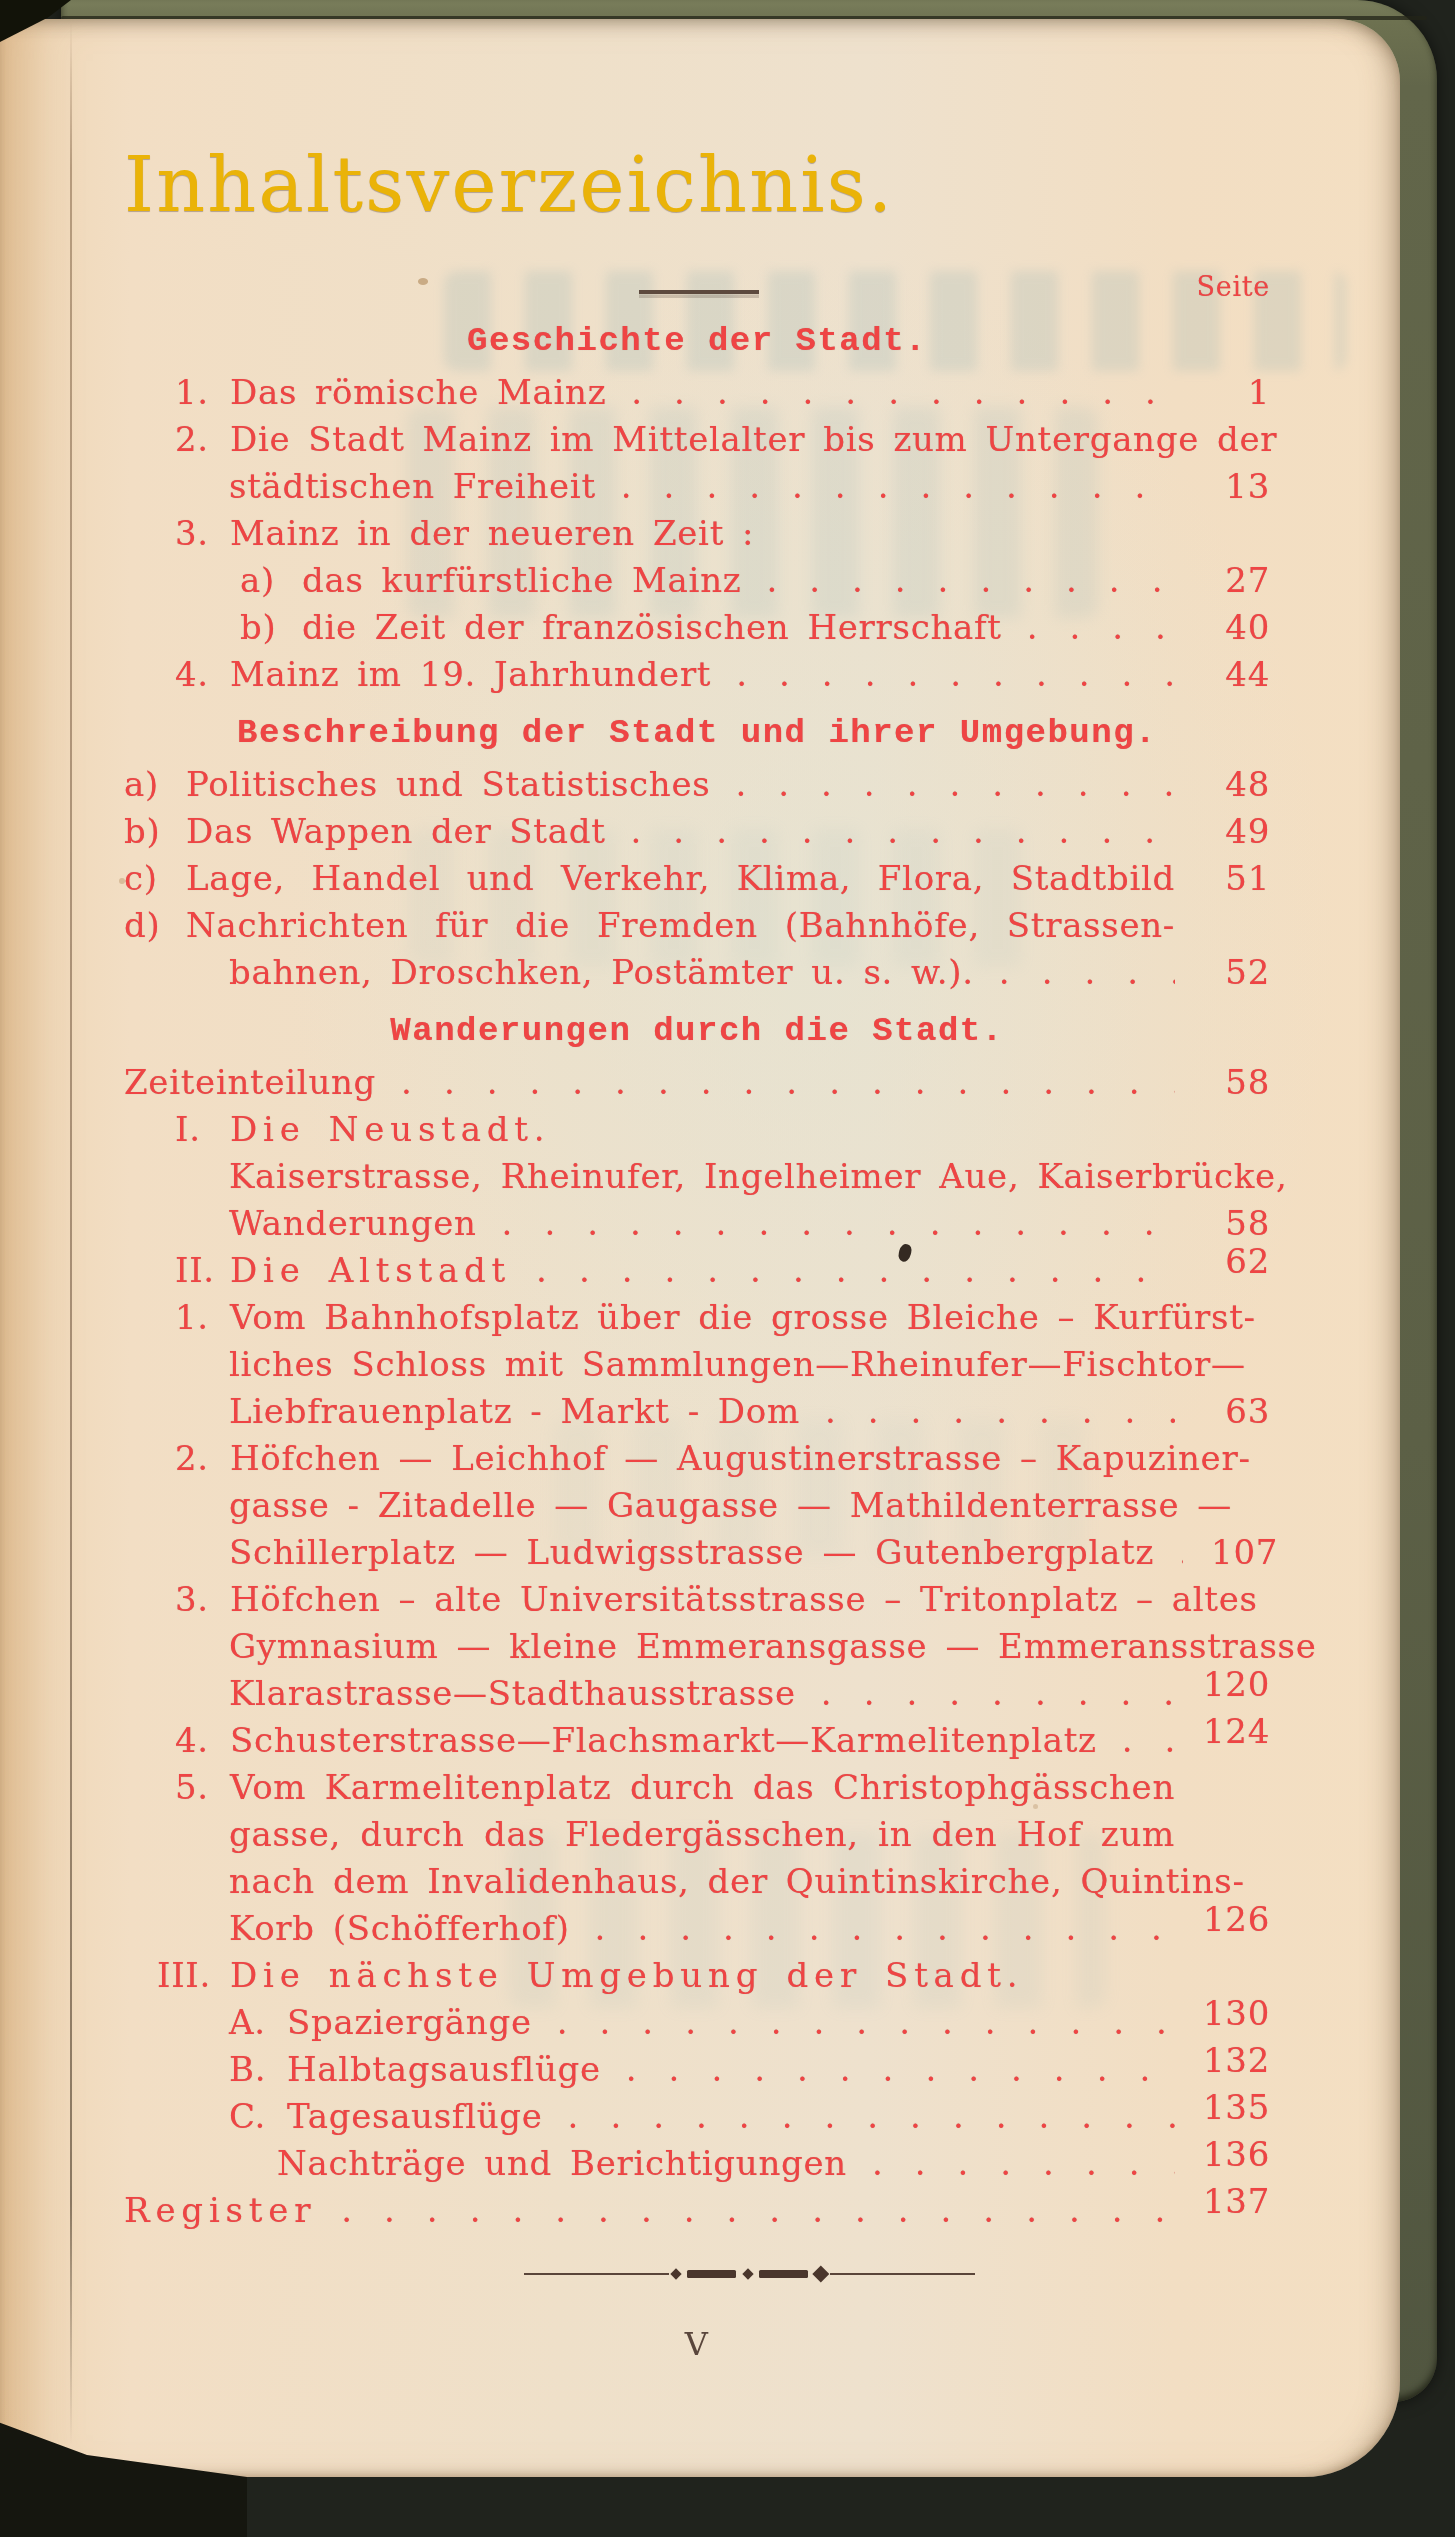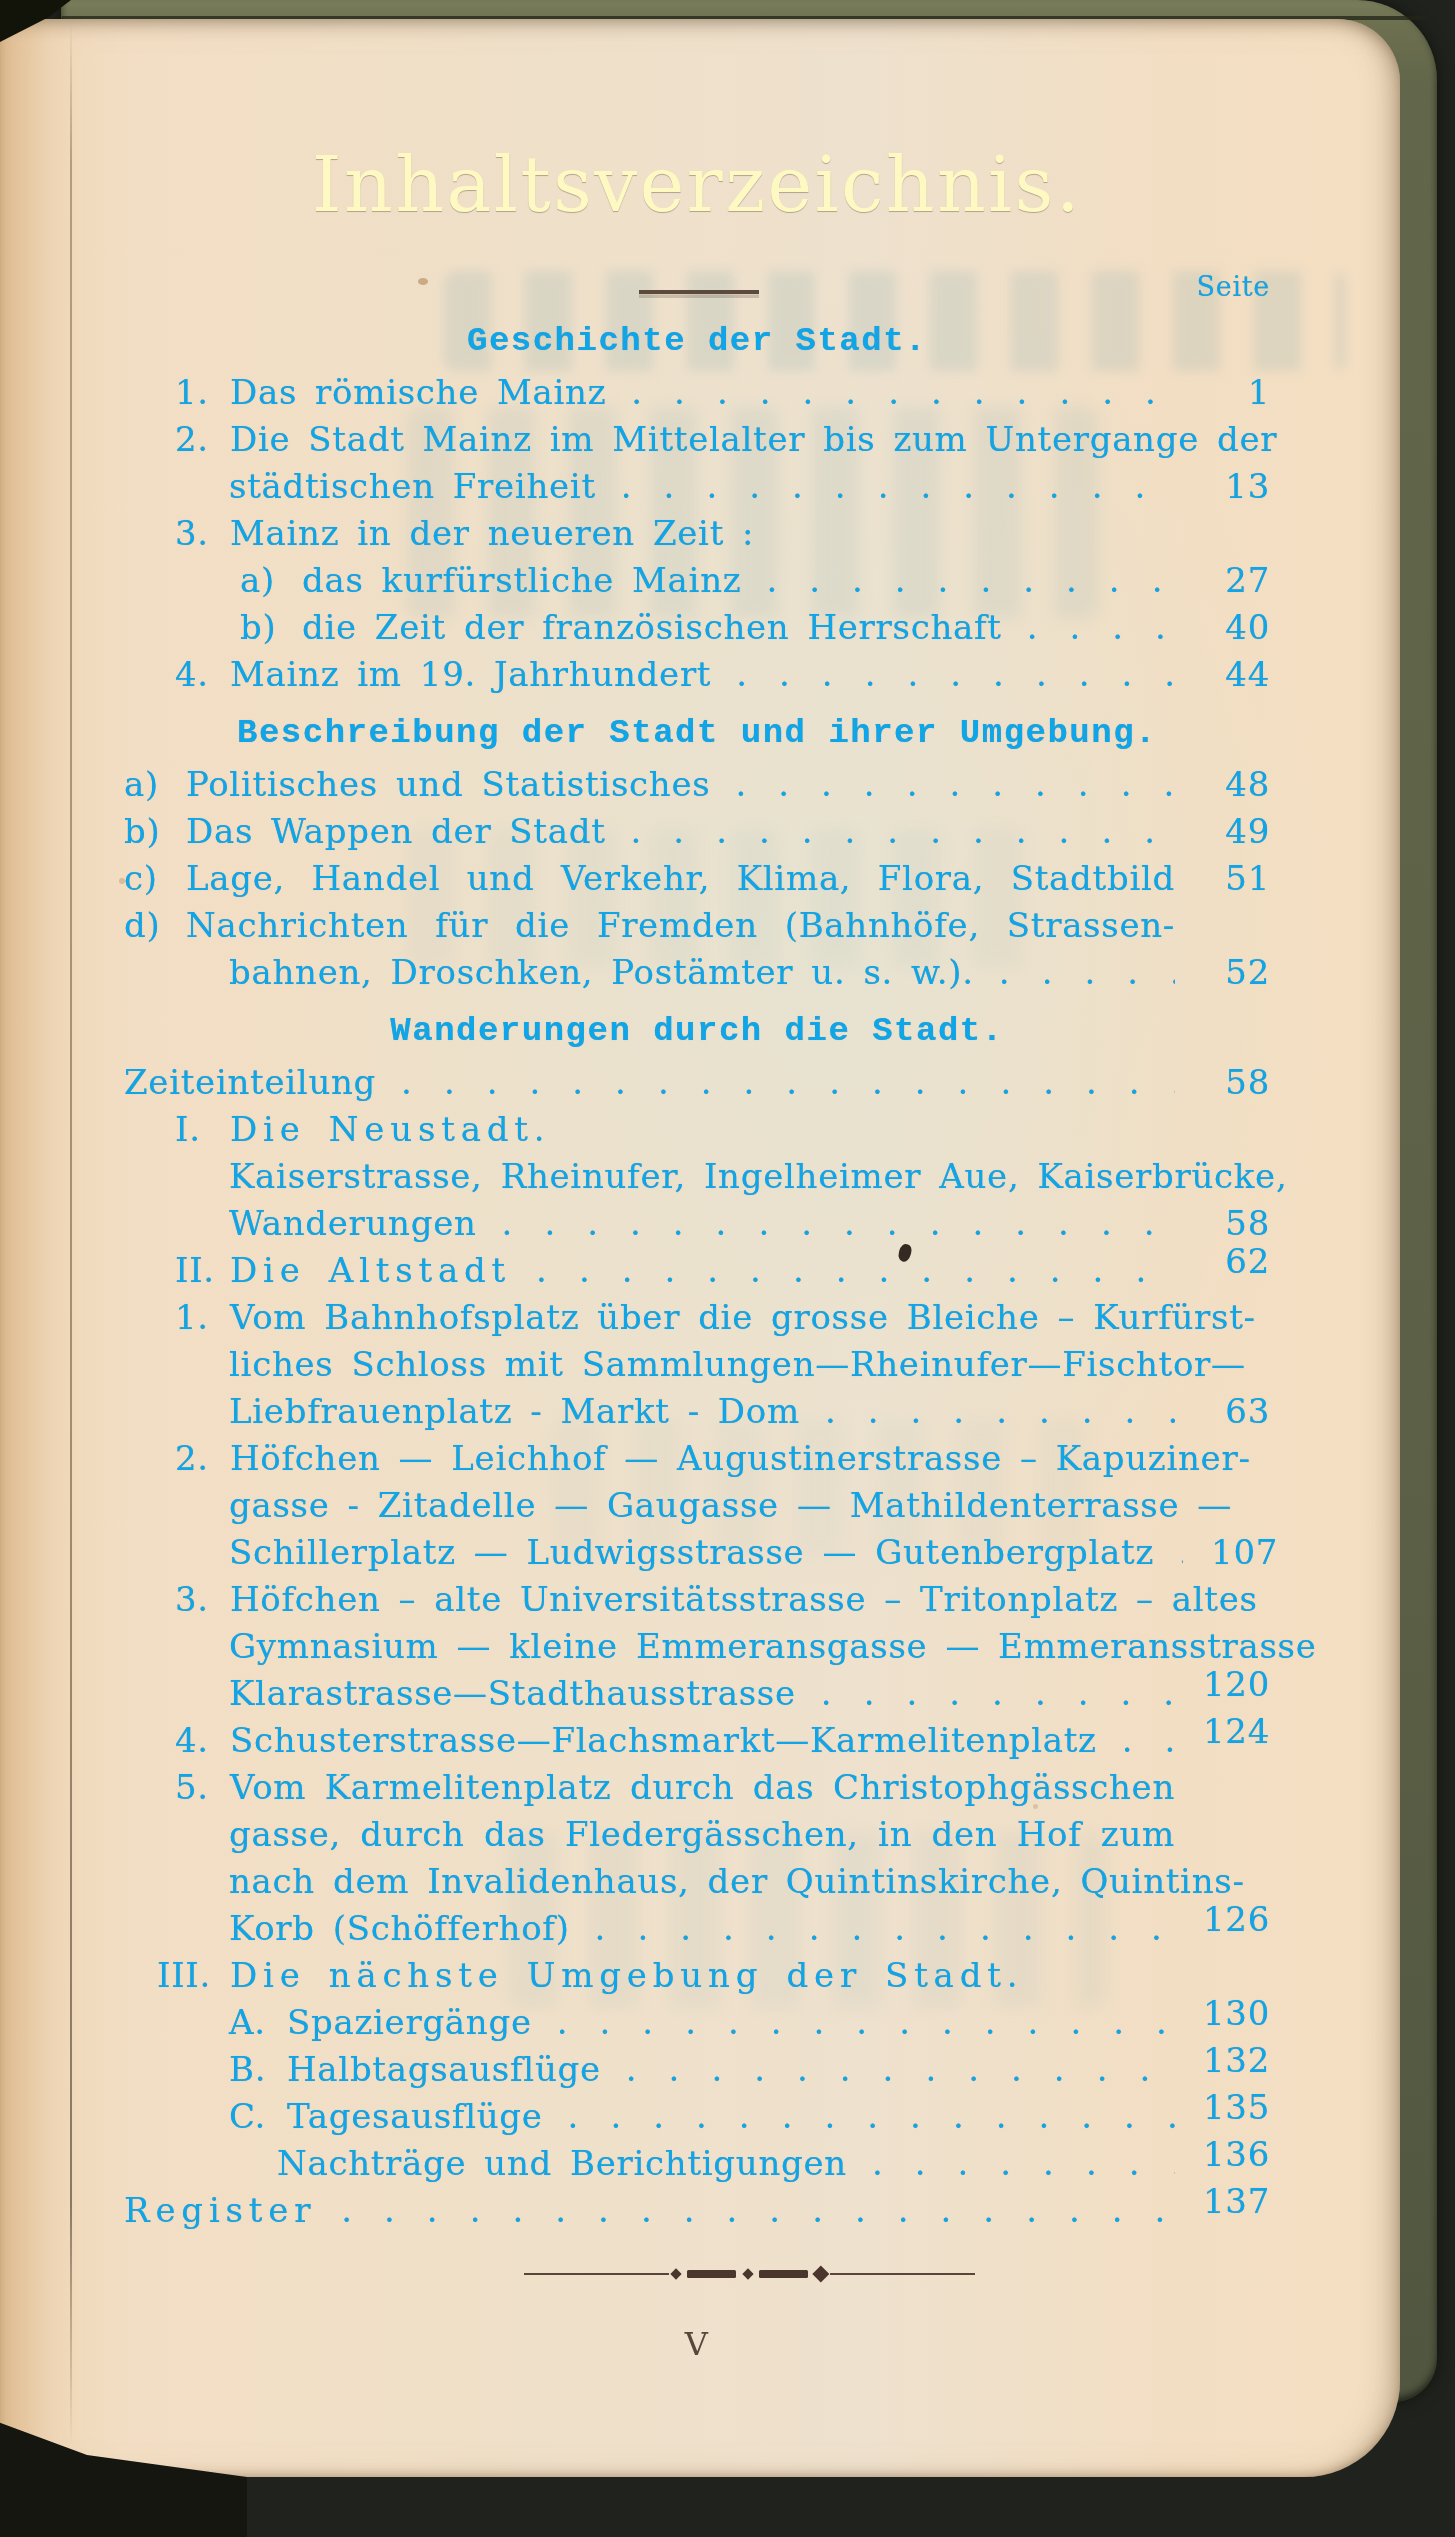--- a/index.html
+++ b/index.html
@@ -49,25 +49,25 @@
     clip-path:polygon(0 8.7px,87px 41px,247px 63px,247px 124px,0 124px);}
   
   .ghost{position:absolute;pointer-events:none;border-radius:13px;filter:blur(5.1px);}
   .g-bars{background:repeating-linear-gradient(90deg,rgba(150,180,180,.55) 0 47px,rgba(150,180,180,0) 47px 81px);}
   .ghost1{left:444px;top:271px;width:902px;height:100px;opacity:.42;}
   .ghost2{left:407px;top:407px;width:691px;height:211px;opacity:.30;filter:blur(7.3px);}
   .ghost3{left:407px;top:829px;width:640px;height:138px;opacity:.16;filter:blur(8px);}
   .ghost4{left:553px;top:1419px;width:553px;height:138px;opacity:.13;filter:blur(8.7px);}
   .ghost5{left:509px;top:1833px;width:597px;height:175px;opacity:.20;filter:blur(8px);}
   
-  .ink{color:#0ea5e9;text-shadow:0 0 0.7px rgba(84,58,46,.4);}
+  .ink{color:#ef4444;text-shadow:0 0 0.7px rgba(84,58,46,.4);}
   
   .title{
     position:absolute;left:124px;width:1146px;top:140px;
-    text-align:center;font-size:76px;letter-spacing:2.2px;color:#fef9c3;
+    text-align:left;font-size:76px;letter-spacing:2.2px;color:#eab308;
     text-shadow:0 0.7px 0.7px rgba(70,50,40,.35);
   }
   .title-rule{
     position:absolute;left:639px;top:290px;width:120px;height:3.6px;
     background:#5d4a3e;box-shadow:0 4.4px 0 rgba(93,74,62,.25);filter:blur(0.3px);
   }
   .seite{
     position:absolute;left:124px;width:1146px;top:271px;
     text-align:right;font-size:27px;letter-spacing:0.7px;
   }

